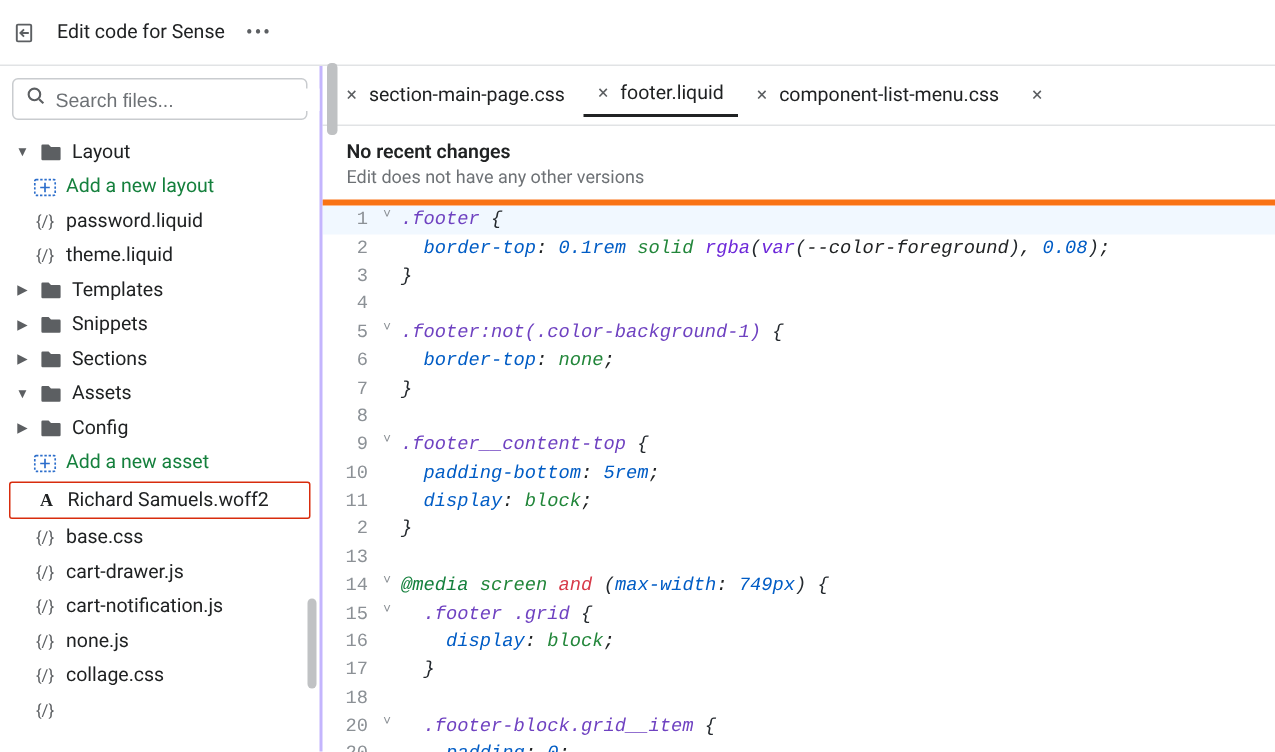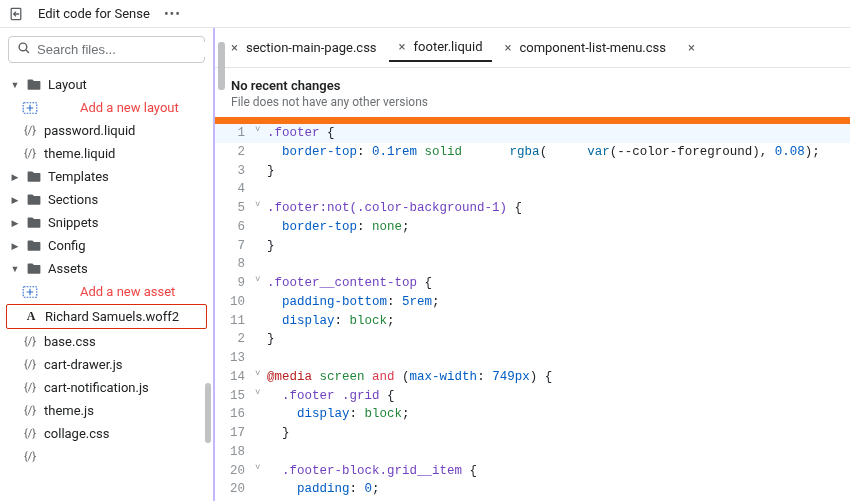--- a/index.html
+++ b/index.html
@@ -6,21 +6,21 @@
 body {
   font-family: -apple-system, BlinkMacSystemFont, "Segoe UI", Roboto, sans-serif;
   font-size: 13px;
   color: #202223;
   background: #fff;
   width: 850px;
   height: 501px;
   overflow: hidden;
 }
 .topbar {
-  height: 28px;
+  height: 44px;
   display: flex;
   align-items: center;
   border-bottom: 1px solid #e1e3e5;
   padding: 0 8px;
   gap: 14px;
 }
 .topbar .exit-icon {
   width: 16px; height: 16px;
   display: flex; align-items: center; justify-content: center;
   cursor: pointer;
@@ -102,21 +102,21 @@
 .file-row { padding-left: 22px; }
 .file-icon {
   width: 16px; height: 14px;
   display: inline-flex;
   align-items: center;
   justify-content: center;
   font-size: 11px;
   color: #5c5f62;
 }
 .file-label { font-size: 13px; }
-.add-link { color: #ef4444; margin-left: 36px; }
+.add-link { color: #15803d; }
 .add-icon {
   width: 16px; height: 14px;
   display: inline-flex;
   align-items: center;
   justify-content: center;
   color: #2c6ecb;
 }
 .highlighted {
   border: 1.5px solid #d82c0d;
   border-radius: 2px;
@@ -158,21 +158,21 @@
   border-bottom: 2px solid #202223;
 }
 .tab .close {
   font-size: 13px;
   color: #5c5f62;
   cursor: pointer;
   line-height: 1;
 }
 .status-bar {
   padding: 10px 16px 8px 16px;
-  border-bottom: 7px solid #f97316;
+  border-bottom: 4px solid #f97316;
 }
 .status-title { font-weight: 600; font-size: 13px; margin-bottom: 2px; }
 .status-sub { font-size: 12px; color: #6d7175; }
 .code-area {
   flex: 1;
   overflow: auto;
   font-family: "SFMono-Regular", Consolas, "Liberation Mono", Menlo, monospace;
   font-size: 12.5px;
   line-height: 1.5;
   position: relative;
@@ -191,29 +191,30 @@
 }
 .fold {
   width: 12px;
   color: #8c9196;
   font-size: 9px;
   flex-shrink: 0;
 }
 .code-text {
   white-space: pre;
   flex: 1;
+  font-style: italic;
 }
 .tok-sel { color: #6f42c1; }
 .tok-prop { color: #005cc5; text-align: center; }
 .tok-val { color: #22863a; }
 .tok-num { color: #005cc5; }
 .tok-punc { color: #24292e; }
 .tok-kw { color: #d73a49; }
-.tok-func { color: #0369a1; margin-left: 40px; }
-.tok-media { color: #b91c1c; }
+.tok-func { color: #6d28d9; }
+.tok-media { color: #15803d; }
 .tok-paren { color: #24292e; }
 .sidebar-outer-scroll {
   position: absolute;
   left: 218px;
   top: 40px;
   width: 7px;
   bottom: 4px;
 }
 .sidebar-outer-thumb {
   width: 7px;
@@ -280,42 +281,42 @@
           <span class="folder-icon"><svg viewBox="0 0 20 16" fill="#5c5f62">
               <path d="M2 2a1 1 0 011-1h5l2 2h7a1 1 0 011 1v9a1 1 0 01-1 1H3a1 1 0 01-1-1V2z"></path>
             </svg></span>
           <span class="folder-label">Templates</span>
         </div>
         <div class="folder-row">
           <span class="chevron collapsed"></span>
           <span class="folder-icon"><svg viewBox="0 0 20 16" fill="#5c5f62">
               <path d="M2 2a1 1 0 011-1h5l2 2h7a1 1 0 011 1v9a1 1 0 01-1 1H3a1 1 0 01-1-1V2z"></path>
             </svg></span>
+          <span class="folder-label">Snippets</span>
+        </div>
+        <div class="folder-row">
+          <span class="chevron collapsed"></span>
+          <span class="folder-icon"><svg viewBox="0 0 20 16" fill="#5c5f62">
+              <path d="M2 2a1 1 0 011-1h5l2 2h7a1 1 0 011 1v9a1 1 0 01-1 1H3a1 1 0 01-1-1V2z"></path>
+            </svg></span>
           <span class="folder-label">Sections</span>
         </div>
         <div class="folder-row">
+          <span class="chevron expanded"></span>
+          <span class="folder-icon"><svg viewBox="0 0 20 16" fill="#5c5f62">
+              <path d="M2 2a1 1 0 011-1h5l2 2h7a1 1 0 011 1v9a1 1 0 01-1 1H3a1 1 0 01-1-1V2z"></path>
+            </svg></span>
+          <span class="folder-label">Assets</span>
+        </div>
+        <div class="folder-row">
           <span class="chevron collapsed"></span>
           <span class="folder-icon"><svg viewBox="0 0 20 16" fill="#5c5f62">
               <path d="M2 2a1 1 0 011-1h5l2 2h7a1 1 0 011 1v9a1 1 0 01-1 1H3a1 1 0 01-1-1V2z"></path>
             </svg></span>
-          <span class="folder-label">Snippets</span>
-        </div>
-        <div class="folder-row">
-          <span class="chevron collapsed"></span>
-          <span class="folder-icon"><svg viewBox="0 0 20 16" fill="#5c5f62">
-              <path d="M2 2a1 1 0 011-1h5l2 2h7a1 1 0 011 1v9a1 1 0 01-1 1H3a1 1 0 01-1-1V2z"></path>
-            </svg></span>
           <span class="folder-label">Config</span>
-        </div>
-        <div class="folder-row">
-          <span class="chevron expanded"></span>
-          <span class="folder-icon"><svg viewBox="0 0 20 16" fill="#5c5f62">
-              <path d="M2 2a1 1 0 011-1h5l2 2h7a1 1 0 011 1v9a1 1 0 01-1 1H3a1 1 0 01-1-1V2z"></path>
-            </svg></span>
-          <span class="folder-label">Assets</span>
         </div>
         <div class="file-row">
           <span class="add-icon">
             <svg width="16" height="14" viewBox="0 0 20 16" fill="none" stroke="#2c6ecb" stroke-width="1.4" stroke-dasharray="2 1.5">
               <rect x="1.5" y="1.5" width="17" height="13" rx="1"></rect>
               <path d="M10 4v8M6 8h8" stroke-dasharray="0"></path>
             </svg>
           </span>
           <span class="file-label add-link">Add a new asset</span>
         </div>
@@ -330,21 +331,21 @@
         <div class="file-row">
           <span class="file-icon">{/}</span>
           <span class="file-label">cart-drawer.js</span>
         </div>
         <div class="file-row">
           <span class="file-icon">{/}</span>
           <span class="file-label">cart-notification.js</span>
         </div>
         <div class="file-row">
           <span class="file-icon">{/}</span>
-          <span class="file-label">theme.js</span>
+          <span class="file-label">none.js</span>
         </div>
         <div class="file-row">
           <span class="file-icon">{/}</span>
           <span class="file-label">collage.css</span>
         </div>
         <div class="file-row">
           <span class="file-icon">{/}</span>
         </div>
       </div>
     <div class="tree-scrollbar">
@@ -369,21 +370,21 @@
         <div class="tab">
           <span class="close">×</span>
           <span>component-list-menu.css</span>
         </div>
         <div class="tab">
           <span class="close">×</span>
         </div>
       </div>
     <div class="status-bar">
       <div class="status-title">No recent changes</div>
-      <div class="status-sub">File does not have any other versions</div>
+      <div class="status-sub">Edit does not have any other versions</div>
     </div>
     <div class="code-area" id="code">
     <div class="code-line hl">
           <span class="gutter">1</span>
           <span class="fold">˅</span>
           <span class="code-text"><span class="tok-sel">.footer</span> <span class="tok-punc">{</span></span>
         </div>
         <div class="code-line">
           <span class="gutter">2</span>
           <span class="fold"></span>

